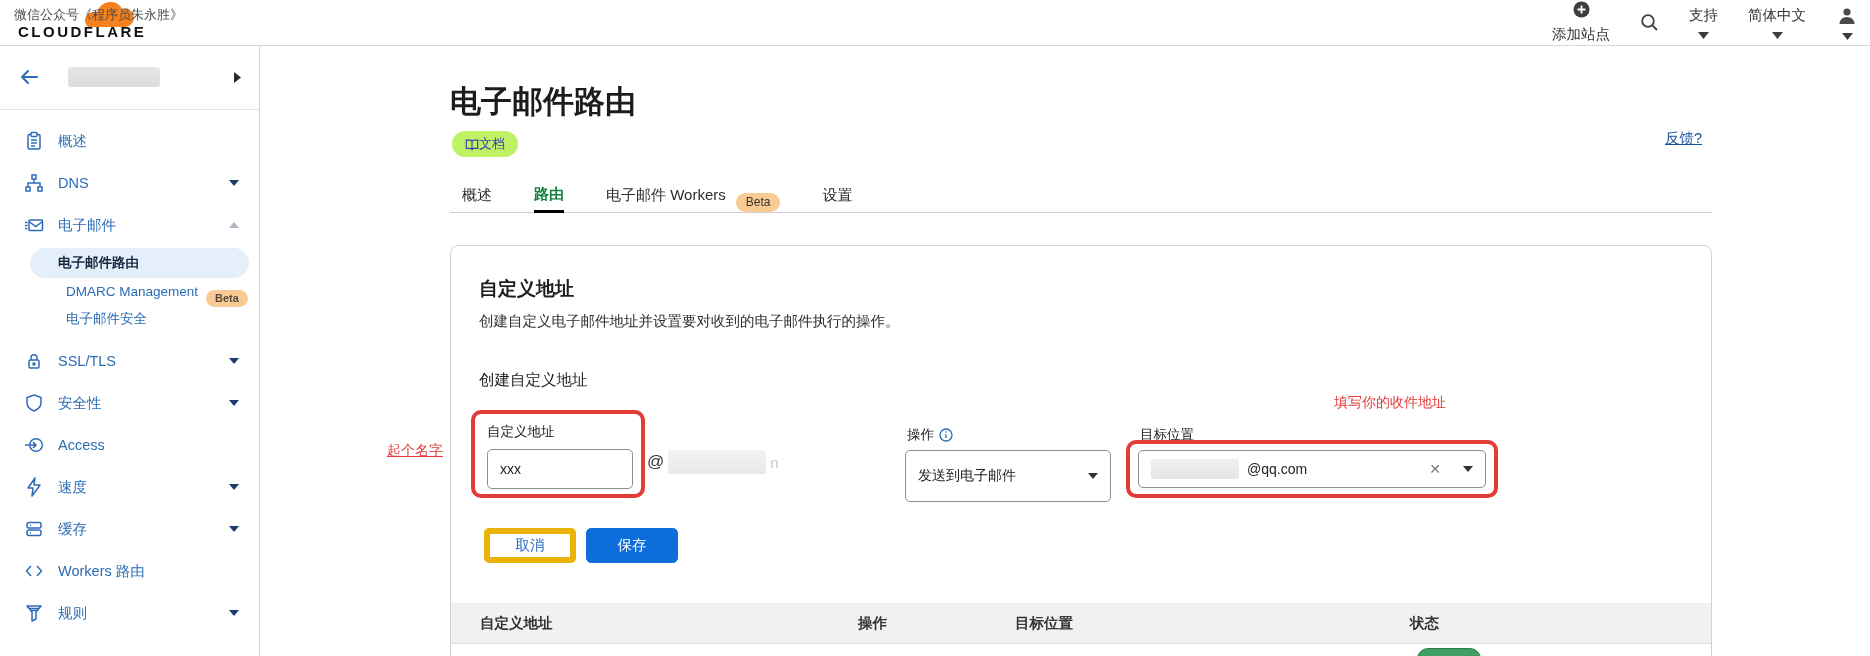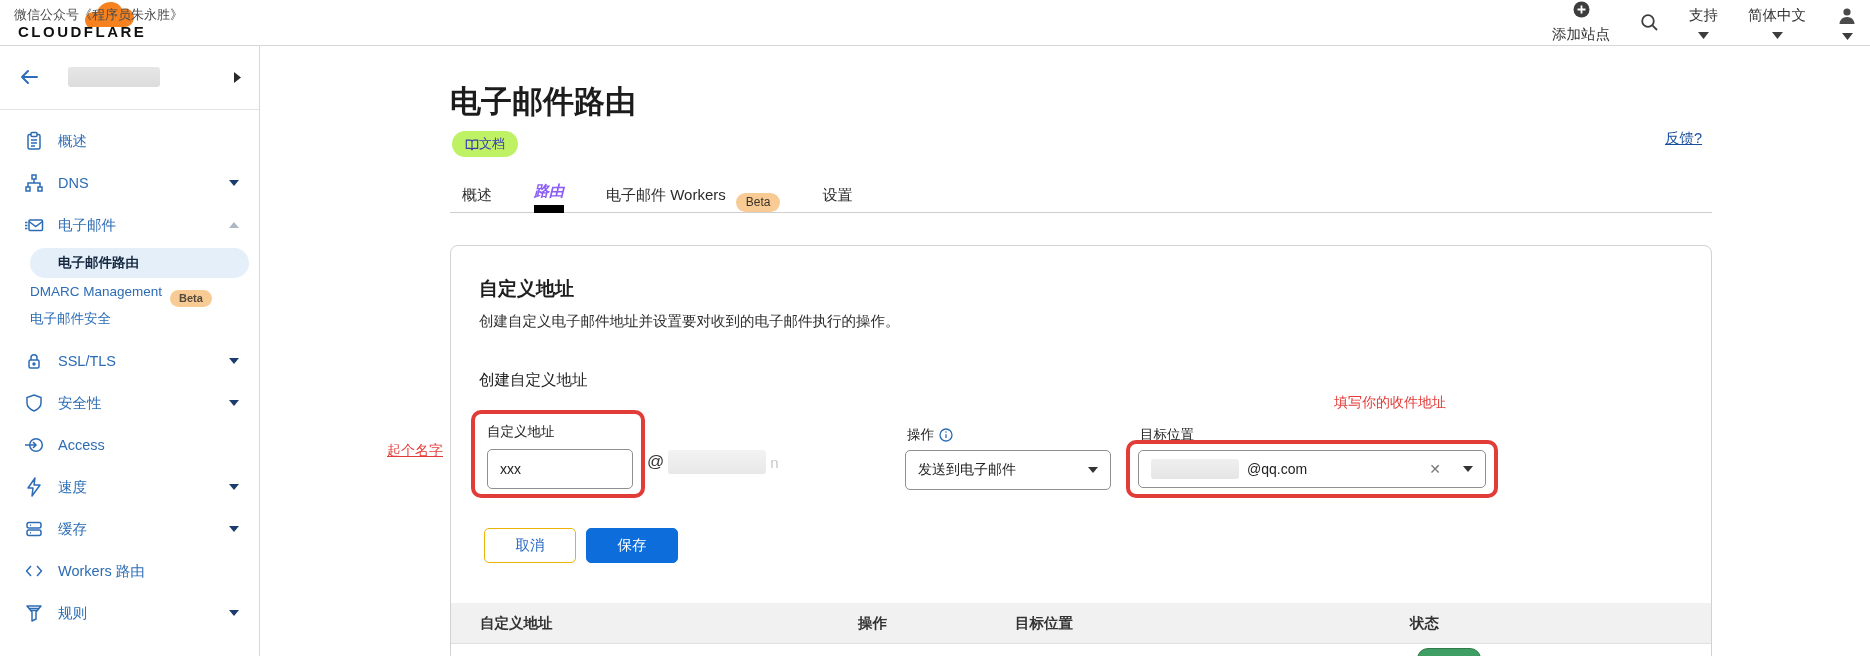--- a/index.html
+++ b/index.html
@@ -26,41 +26,41 @@
   .site-row{height:64px;border-bottom:1px solid #e3e3e3;display:flex;align-items:center;padding:0 18px;}
   .blurbox{background:linear-gradient(#e6e6e6,#dcdcdc);border-radius:3px;}
   .site-blur{width:92px;height:20px;margin-left:28px;}
   .menu{padding-top:10px;}
   .mi{height:42px;display:flex;align-items:center;padding:0 20px 0 24px;gap:14px;
       color:#2c6cb5;font-size:14.5px;cursor:pointer;}
   .mi .micon{flex:none;width:20px;height:20px;color:#2c6cb5;}
   .mi .mcaret{margin-left:auto;width:10px;height:6px;}
   .mi .mcaret polygon{fill:#1d3c6e;}
   .mcaret.up polygon{fill:#aeb7c4;}
-  .smi{height:27px;display:flex;align-items:center;padding-left:30px;font-size:13.5px;
+  .smi{height:27px;display:flex;align-items:center;padding-left:66px;font-size:13.5px;
        color:#2c6cb5;cursor:pointer;gap:8px;}
   .smi.active{height:30px;margin:2px 10px 0 30px;padding-left:28px;border-radius:15px;
               background:#e4eff9;color:#15273f;font-weight:bold;}
   .beta-pill{background:#f8cb94;color:#54493a;font-size:11px;font-weight:bold;border-radius:10px;
              padding:2px 9px;line-height:13px;margin-top:14px;}
 
   
   .main{position:absolute;left:260px;top:45px;right:0;bottom:0;}
   .feedback{position:absolute;left:1405px;top:60px;font-size:14.5px;color:#1b4f9c;
             text-decoration:underline;cursor:pointer;margin-top:24px;}
   .page-title{position:absolute;left:190px;top:36px;font-size:31px;font-weight:bold;color:#1c1c1c;}
   .subtitle-row{position:absolute;left:192px;top:86px;display:flex;align-items:center;gap:20px;}
   .subtitle{font-size:14.5px;color:#2b2b2b;}
   .docs-pill{display:flex;align-items:center;gap:0;background:#bef264;color:#3c3cae;
              border-radius:13px;padding:4px 13px;font-size:13px;cursor:pointer;}
   .tabs{position:absolute;left:190px;top:133px;width:1262px;height:35px;border-bottom:1px solid #cfcfcf;
         display:flex;gap:42px;padding-left:12px;box-sizing:border-box;}
   .tab{display:flex;align-items:center;gap:10px;font-size:15px;color:#2b2b2b;height:35px;
        box-sizing:border-box;cursor:pointer;}
-  .tab.active{border-bottom:8px solid #000000;font-weight:bold;color:#8b5cf6;font-style:italic;}
+  .tab.active{border-bottom:3px solid #000000;font-weight:bold;color:#15803d;}
   .tab .beta-pill{font-weight:normal;padding:3px 10px;font-size:12px;color:#3c3229;}
 
   
   .card{position:absolute;left:190px;top:200px;width:1262px;height:500px;border:1px solid #d2d2d2;
         border-radius:8px;background:#fff;box-sizing:border-box;}
   .card-h2{position:absolute;left:28px;top:30px;font-size:19px;font-weight:bold;color:#1e1e1e;}
   .card-desc{position:absolute;left:28px;top:66px;font-size:14.5px;color:#2e2e2e;}
   .card-h3{position:absolute;left:28px;top:124px;font-size:15.5px;font-weight:normal;color:#1e1e1e;}
   .ann{position:absolute;color:#e23c38;font-size:14px;white-space:nowrap;}
   .ann1{left:-64px;top:196px;text-decoration:underline;}
@@ -69,37 +69,37 @@
   .redbox1{left:20px;top:164px;width:174px;height:88px;padding:9px 12px;}
   .field-label{font-size:13.5px;color:#222;display:flex;align-items:center;gap:5px;}
   .text-input{margin-top:8px;width:146px;height:40px;border:1px solid #8f8f8f;border-radius:5px;
               box-sizing:border-box;font-size:14px;padding:0 12px;color:#222;outline:none;
               font-family:"Liberation Sans",sans-serif;}
   .at-group{position:absolute;left:196px;top:204px;display:flex;align-items:center;gap:4px;}
   .at-sym{font-size:17px;color:#333;}
   .domain-blur{width:98px;height:24px;background:linear-gradient(#f3f3f3,#e8e8e8);border-radius:3px;}
   .domain-tail{font-size:15px;color:#c9c9c9;}
   .action-label{position:absolute;left:456px;top:180px;}
-  .select-box{position:absolute;left:454px;top:204px;width:206px;height:40px;border:1px solid #8f8f8f;
+  .select-box{position:absolute;left:454px;top:204px;width:206px;height:52px;border:1px solid #8f8f8f;
               border-radius:5px;box-sizing:border-box;display:flex;align-items:center;padding:0 12px;
               font-size:14px;color:#222;cursor:pointer;background:#fff;}
   .select-box .mcaret{margin-left:auto;}
   .select-box .mcaret polygon,.combo .mcaret polygon{fill:#333;}
   .dest-label{position:absolute;left:689px;top:180px;}
   .redbox2{left:675px;top:194px;width:372px;height:58px;padding:6px 8px;}
   .combo{width:348px;height:38px;border:1px solid #8f8f8f;border-radius:5px;box-sizing:border-box;
          display:flex;align-items:center;padding:0 12px;gap:8px;background:#fff;cursor:pointer;}
   .dest-blur{width:88px;height:20px;background:linear-gradient(#efefef,#e5e5e5);border-radius:3px;}
   .combo-text{font-size:14px;color:#222;}
   .combo-clear{margin-left:auto;color:#777;font-size:14px;cursor:pointer;}
   .combo .mcaret{margin-left:14px;}
   .btn{position:absolute;top:282px;width:92px;height:35px;border-radius:5px;font-size:14.5px;
        display:flex;align-items:center;justify-content:center;cursor:pointer;box-sizing:border-box;
        font-family:"Liberation Sans",sans-serif;}
-  .btn-cancel{left:33px;background:#fff;border:1px solid #eab308;color:#2667c4;}
+  .btn-cancel{left:33px;background:#fff;border:6px solid #eab308;color:#2667c4;}
   .btn-save{left:135px;background:#0d6edb;border:1px solid #0d6edb;color:#fff;}
   .thead{position:absolute;left:0;right:0;top:357px;height:40px;background:#f1f1f1;
          border-bottom:1px solid #e0e0e0;}
   .th{position:absolute;top:0;line-height:40px;font-size:14.5px;font-weight:bold;color:#333;}
   .th1{left:29px;}.th2{left:407px;}.th3{left:564px;}.th4{left:959px;}
   .status-badge{position:absolute;left:966px;top:402px;width:64px;height:22px;border-radius:11px;
                 background:#3f9e63;border:1px solid #2e7d4b;box-sizing:border-box;}
   .mcaret{width:10px;height:6px;flex:none;}
 </style>
 </head>

